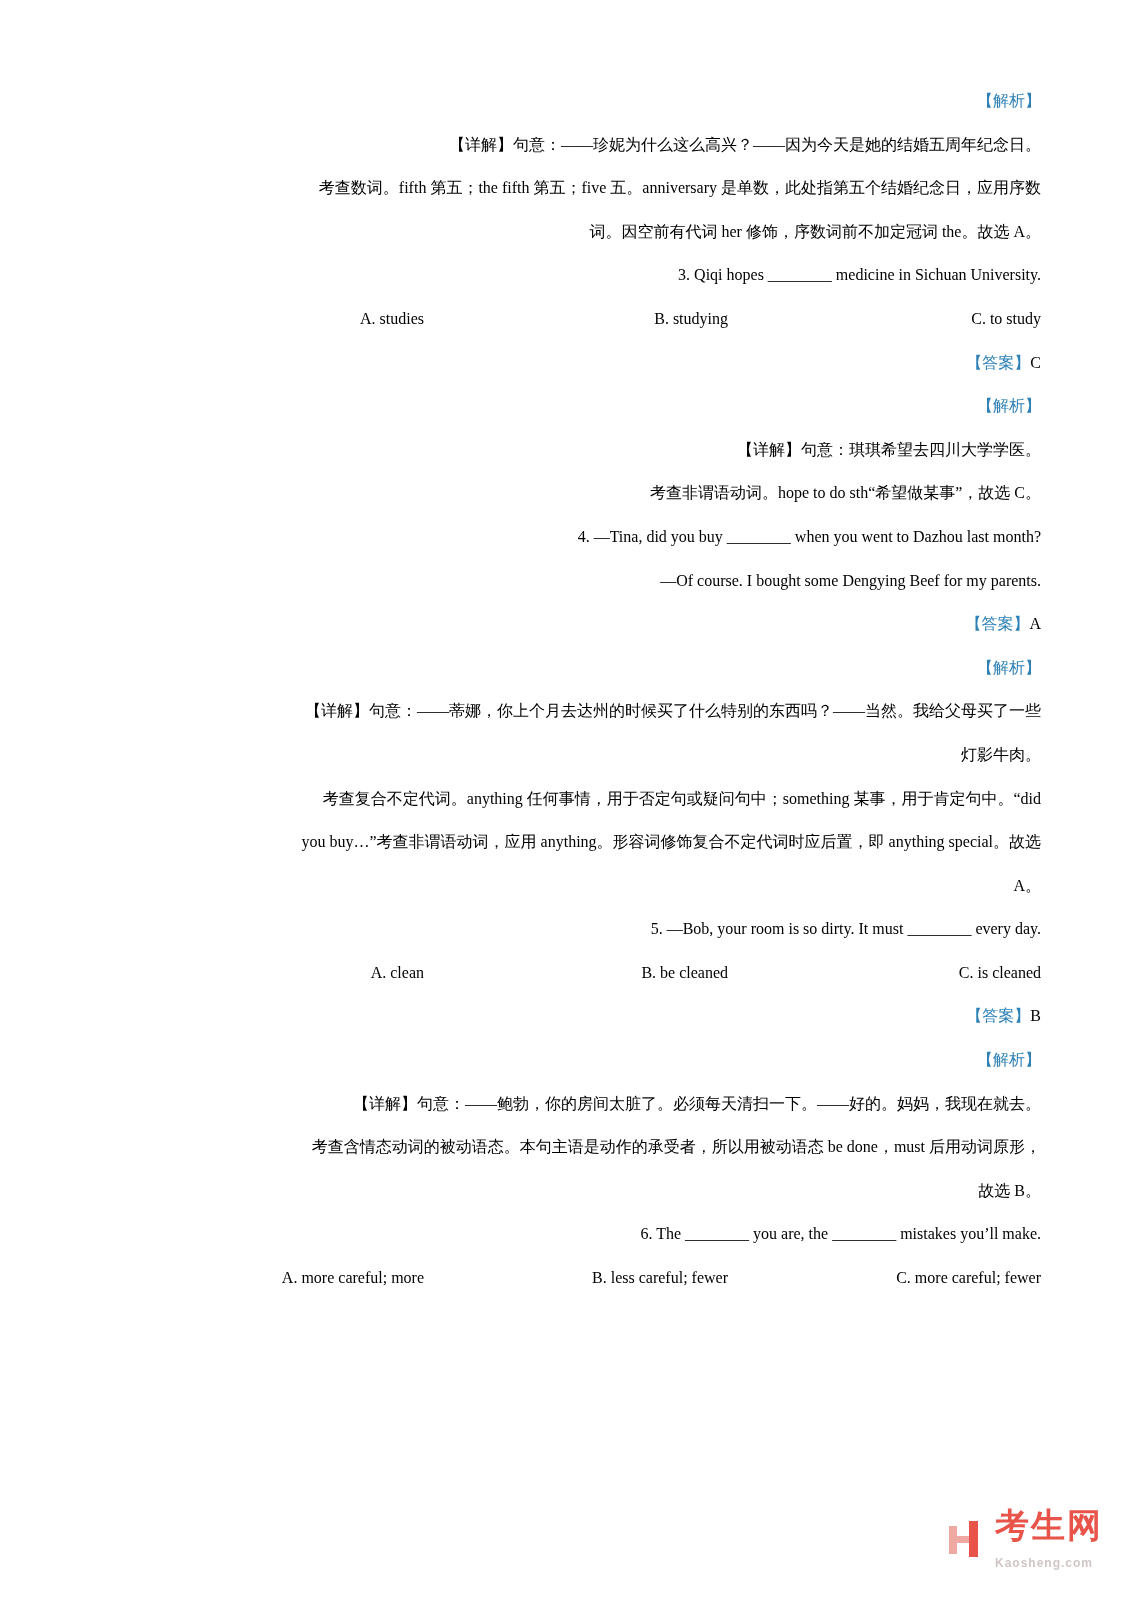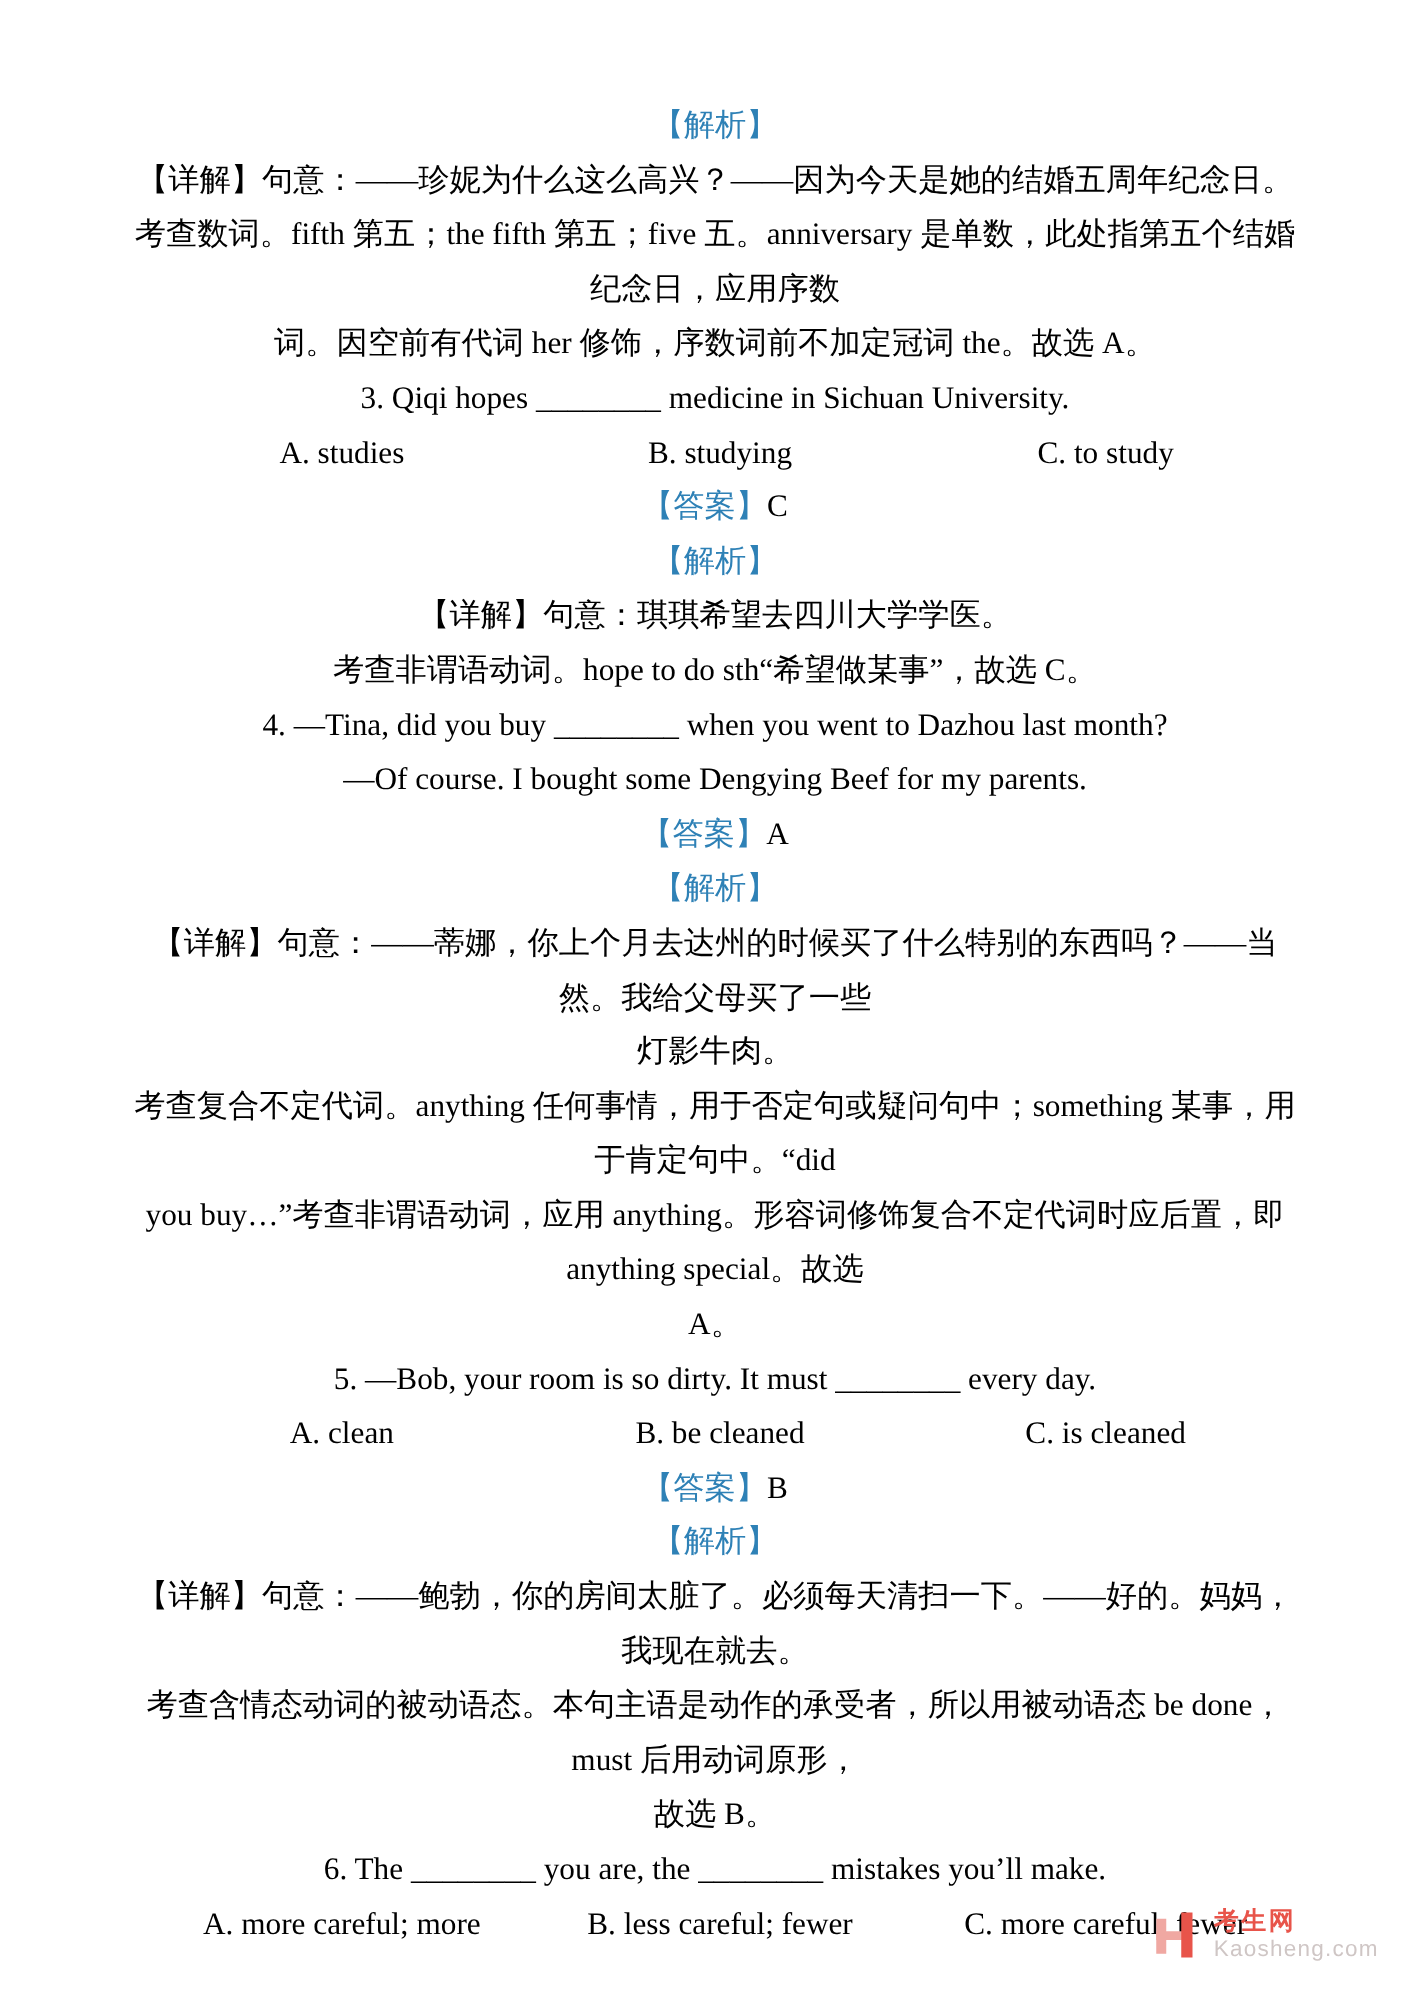--- a/index.html
+++ b/index.html
@@ -11,55 +11,56 @@
     position: relative;
     overflow: hidden;
   }
   .page {
     position: absolute;
     top: 79px;
     left: 103px;
     right: 90px;
   }
   .line {
-    font-size: 25px;
+    font-size: 16px;
     line-height: 43.6px;
     white-space: pre-wrap;
-    text-align: center;
+    text-align: right;
   }
   .line.options {
     display: grid;
     grid-template-columns: 301px 304px 1fr;
     margin-left: 20px;
   }
   .accent { color: var(--accent, #2e81b6); }
   .answer-val { color: #000; }
 
   .watermark {
     position: absolute;
     right: 28px;
     bottom: 30px;
     display: flex;
     align-items: center;
     gap: 10px;
   }
   .wm-text { display: flex; flex-direction: column; line-height: 1.1; }
   .wm-brand {
-    font-size: 20px;
+    font-size: 34px;
     font-weight: bold;
     color: var(--wm-primary, #e8544a);
     font-family: "Liberation Sans", sans-serif;
     letter-spacing: 2px;
   }
   .wm-domain {
-    font-size: 18px;
+    font-size: 12px;
     color: #cfc6c5;
     font-family: "Liberation Sans", sans-serif;
     letter-spacing: 1px;
-    margin-top: 2px;
+    margin-top: 12px;
+    font-weight: bold;
   }
   .wm-bar-light { fill: var(--wm-light, #f0a8a2); }
   .wm-bar-dark  { fill: var(--wm-primary, #e8544a); }
 </style>
 </head>
 <body style="background: rgb(255, 255, 255); color: rgb(0, 0, 0);">
 
 <div class="page">
   <div id="doc-body">
       <div class="line label"><span class="accent">【解析】</span></div>

